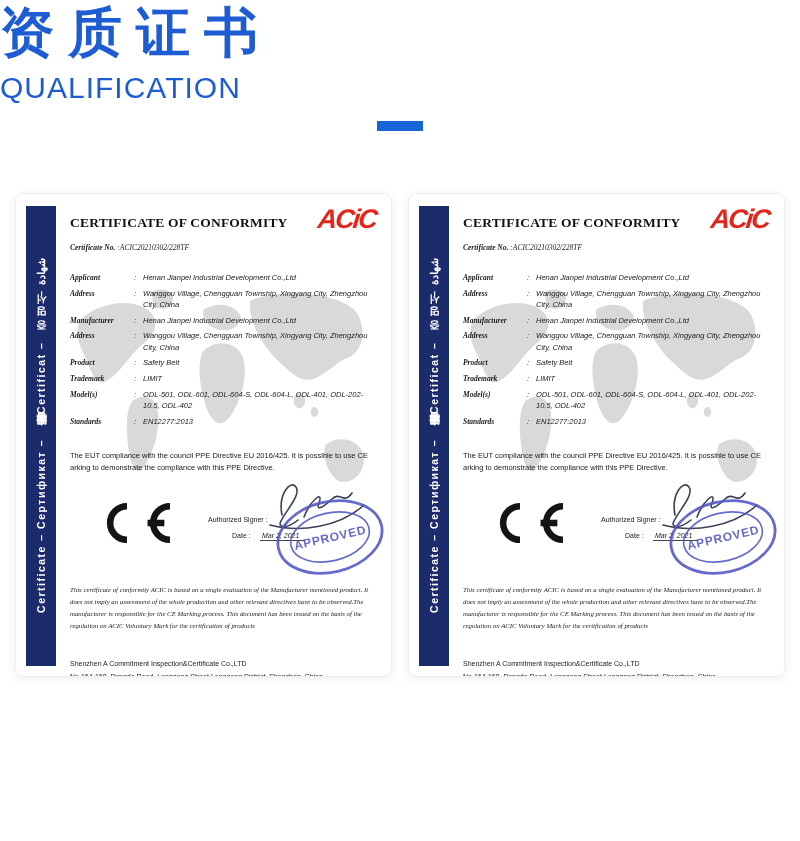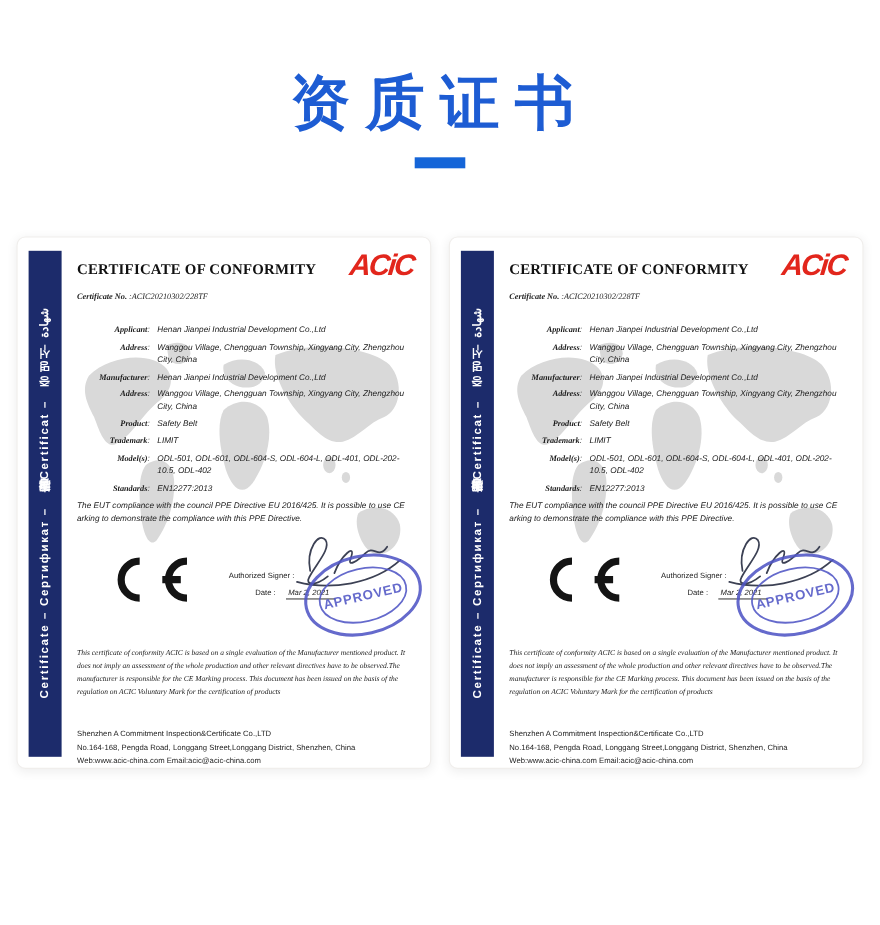--- a/index.html
+++ b/index.html
@@ -1,20 +1,20 @@
 <!DOCTYPE html>
 <html><head>
 <meta charset="utf-8">
 <style>
   * { margin:0; padding:0; box-sizing:border-box; }
   html,body { width:800px; background:#ffffff; font-family:"Liberation Sans", sans-serif; }
   body { height:841px; overflow:hidden; }
 
   
-  .header { text-align:center; padding-top:62px; }
+  .header { text-align:left; }
   .title-cn { font-size:54px; font-weight:bold; color:#1d5cd3; letter-spacing:14px; line-height:1.2; }
   .title-en { font-size:30px; color:#1d5cd3; margin-top:6px; letter-spacing:1px; }
   .title-bar { width:46px; height:10px; background:#1565d8; margin:16px auto 0 auto; }
 
   
   .certs { display:flex; gap:16px; padding:0 15px; margin-top:62px; }
   .cert-card { position:relative; flex:1; height:484px; background:#ffffff;
       border:1px solid #f0eeec; border-radius:8px;
       box-shadow:0 2px 10px rgba(0,0,0,0.07); overflow:hidden; }
 
@@ -36,25 +36,25 @@
   .acic-logo { font-family:"Liberation Sans", sans-serif; font-weight:900; font-style:italic;
       font-size:27px; color:#e2261c; letter-spacing:-2px; transform:skewX(-6deg); line-height:1; padding-right:2px; }
 
   .cert-no { font-family:"Liberation Serif", serif; font-style:italic; font-size:7.5px;
       color:#222; margin-top:10px; }
   .cert-no b { font-weight:bold;text-align:right; }
 
   .fields { margin-top:20px; }
   .field-row { display:flex; font-size:7.5px; font-style:italic; color:#1a1a1a;
       line-height:1.5; margin-bottom:4.5px; }
-  .field-label { width:64px; flex:none; font-weight:bold; font-family:"Liberation Serif", serif;text-align:right; }
+  .field-label { width:64px; flex:none; font-weight:bold; font-family:"Liberation Serif", serif; }
   .field-colon { width:9px; flex:none; }
   .field-value { flex:1;font-style:italic; }
 
-  .compliance { font-size:7.5px; font-style:italic; color:#1a1a1a; line-height:1.6; margin-top:5px; }
+  .compliance { font-size:7.5px; color:#1a1a1a; line-height:1.6; margin-top:23px; }
 
   .sign-row { display:flex; margin-top:14px; align-items:flex-start; }
   .ce-mark { margin-left:28px; margin-top:14px; }
   .sign-block { margin-left:auto; position:relative; width:170px; height:86px; }
   .sig-label { position:absolute; left:0; top:28px; font-size:7px; color:#222; }
   .date-label { position:absolute; left:24px; top:44px; font-size:7px; color:#222; }
   .date-value { position:absolute; left:52px; top:44px; font-size:7px; color:#222;
       border-bottom:1px solid #444; padding:0 6px 1px 2px; font-style:italic; }
   .signature-svg { position:absolute; left:44px; top:-14px; width:120px; height:62px; }
   .stamp { position:absolute; right:-8px; top:10px; width:112px; height:78px;
@@ -63,20 +63,21 @@
   .disclaimer { font-family:"Liberation Serif", serif; font-style:italic; font-size:6.8px;
       color:#222; line-height:1.75; margin-top:10px; }
 
   .cert-footer { margin-top:26px; font-size:7px; color:#222; line-height:1.85; }
 </style>
 </head>
 <body>
 
 <div class="header">
   <div class="title-cn">资质证书</div>
+  <div class="title-en">QUALIFICATION</div>
   <div class="title-bar"></div>
 </div>
 
 <div class="certs" id="certs-row">
   <div class="cert-card">
 
     <div class="cert-sidebar">
       <span>Certificate – Сертификат – 證明書 – Certificat – 증명서 – شهادة</span>
     </div>
 

